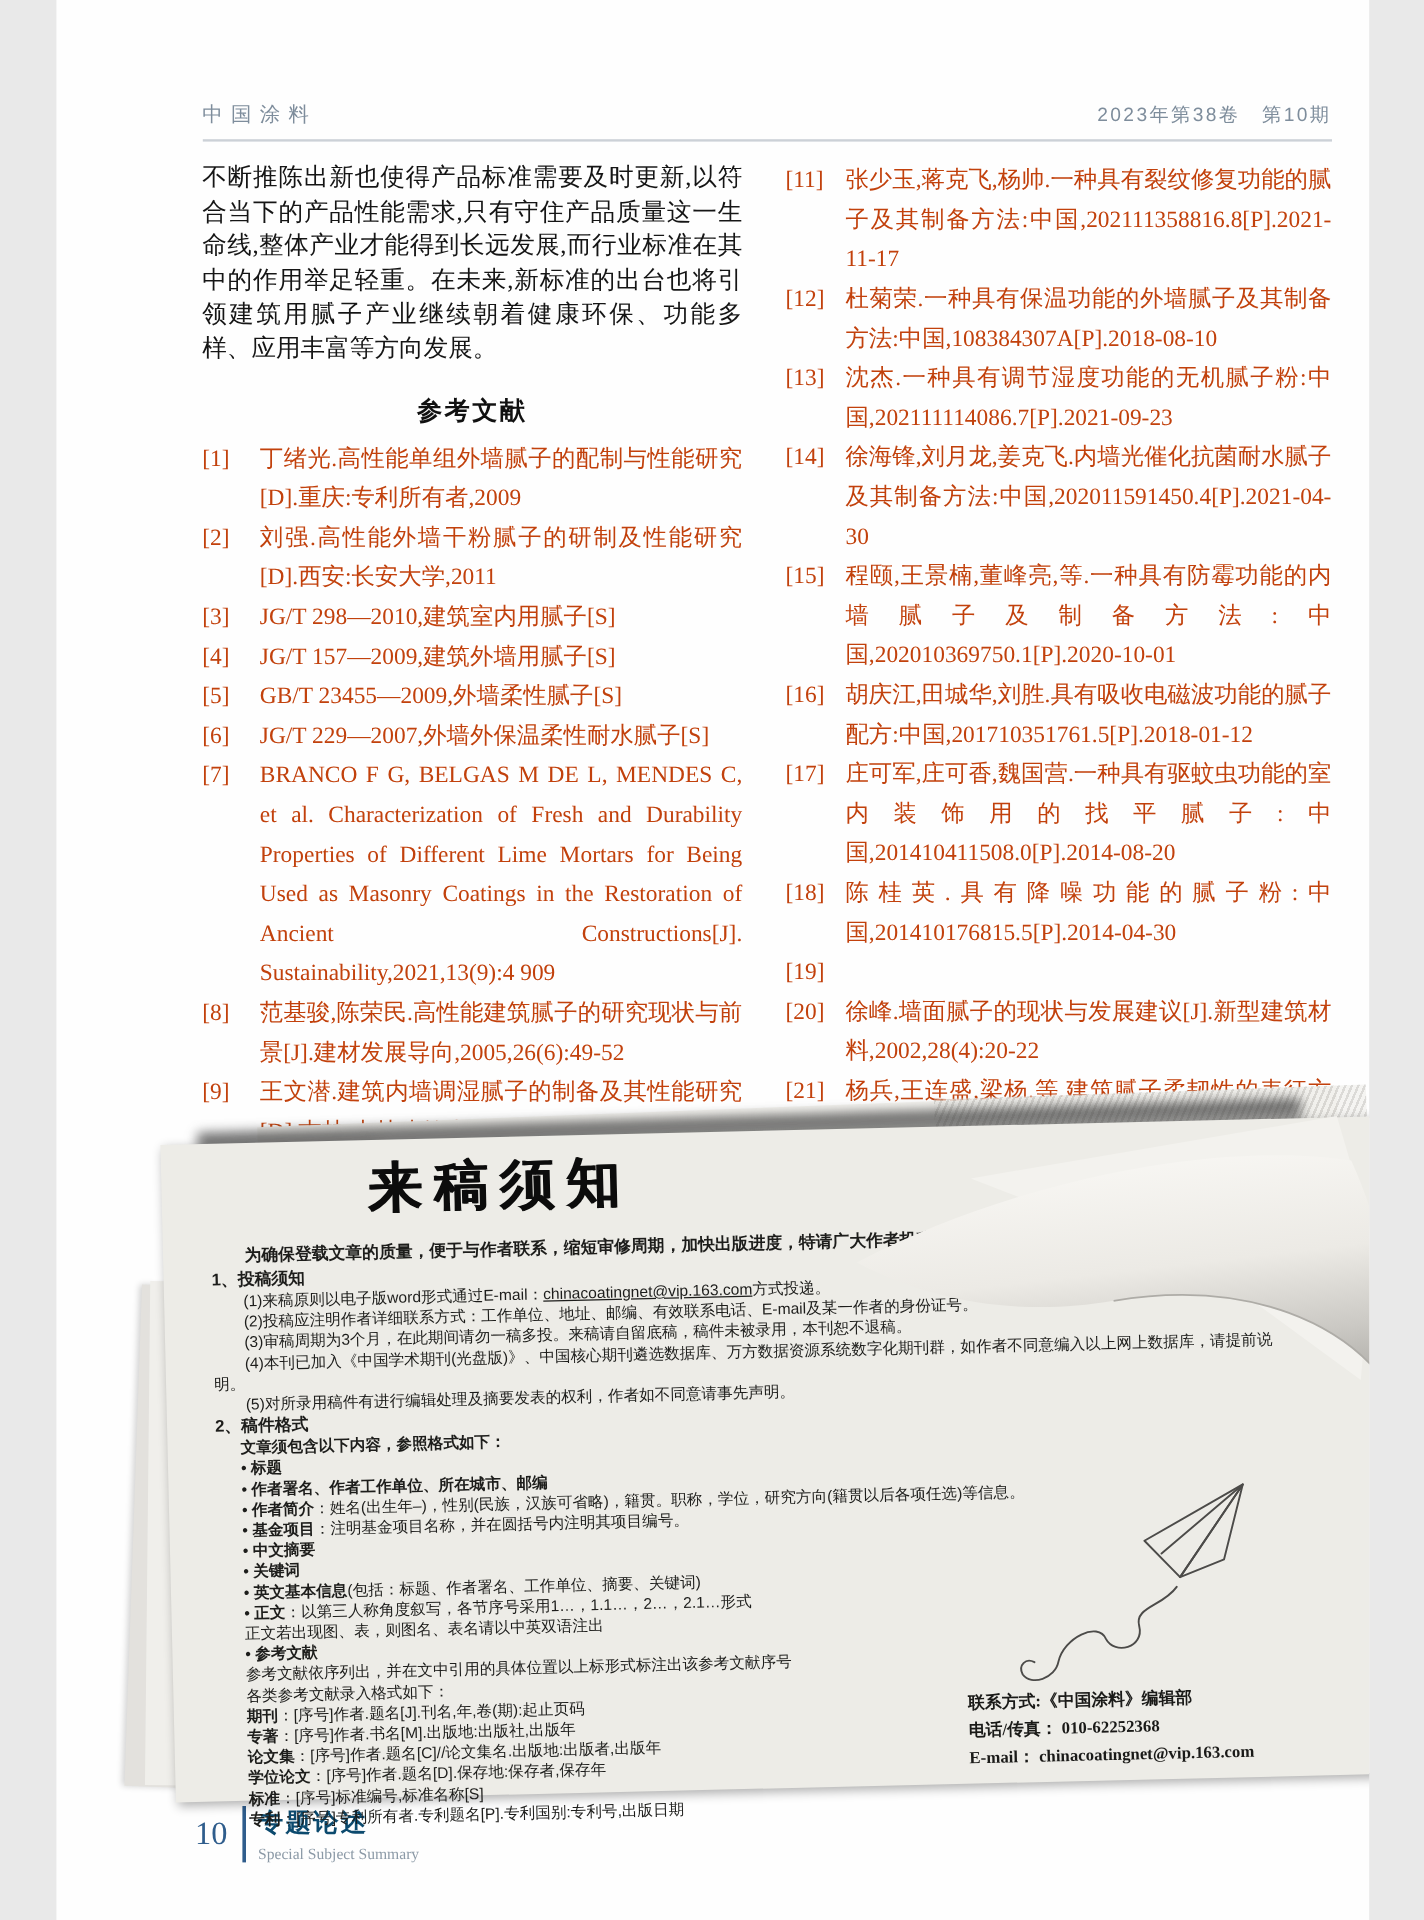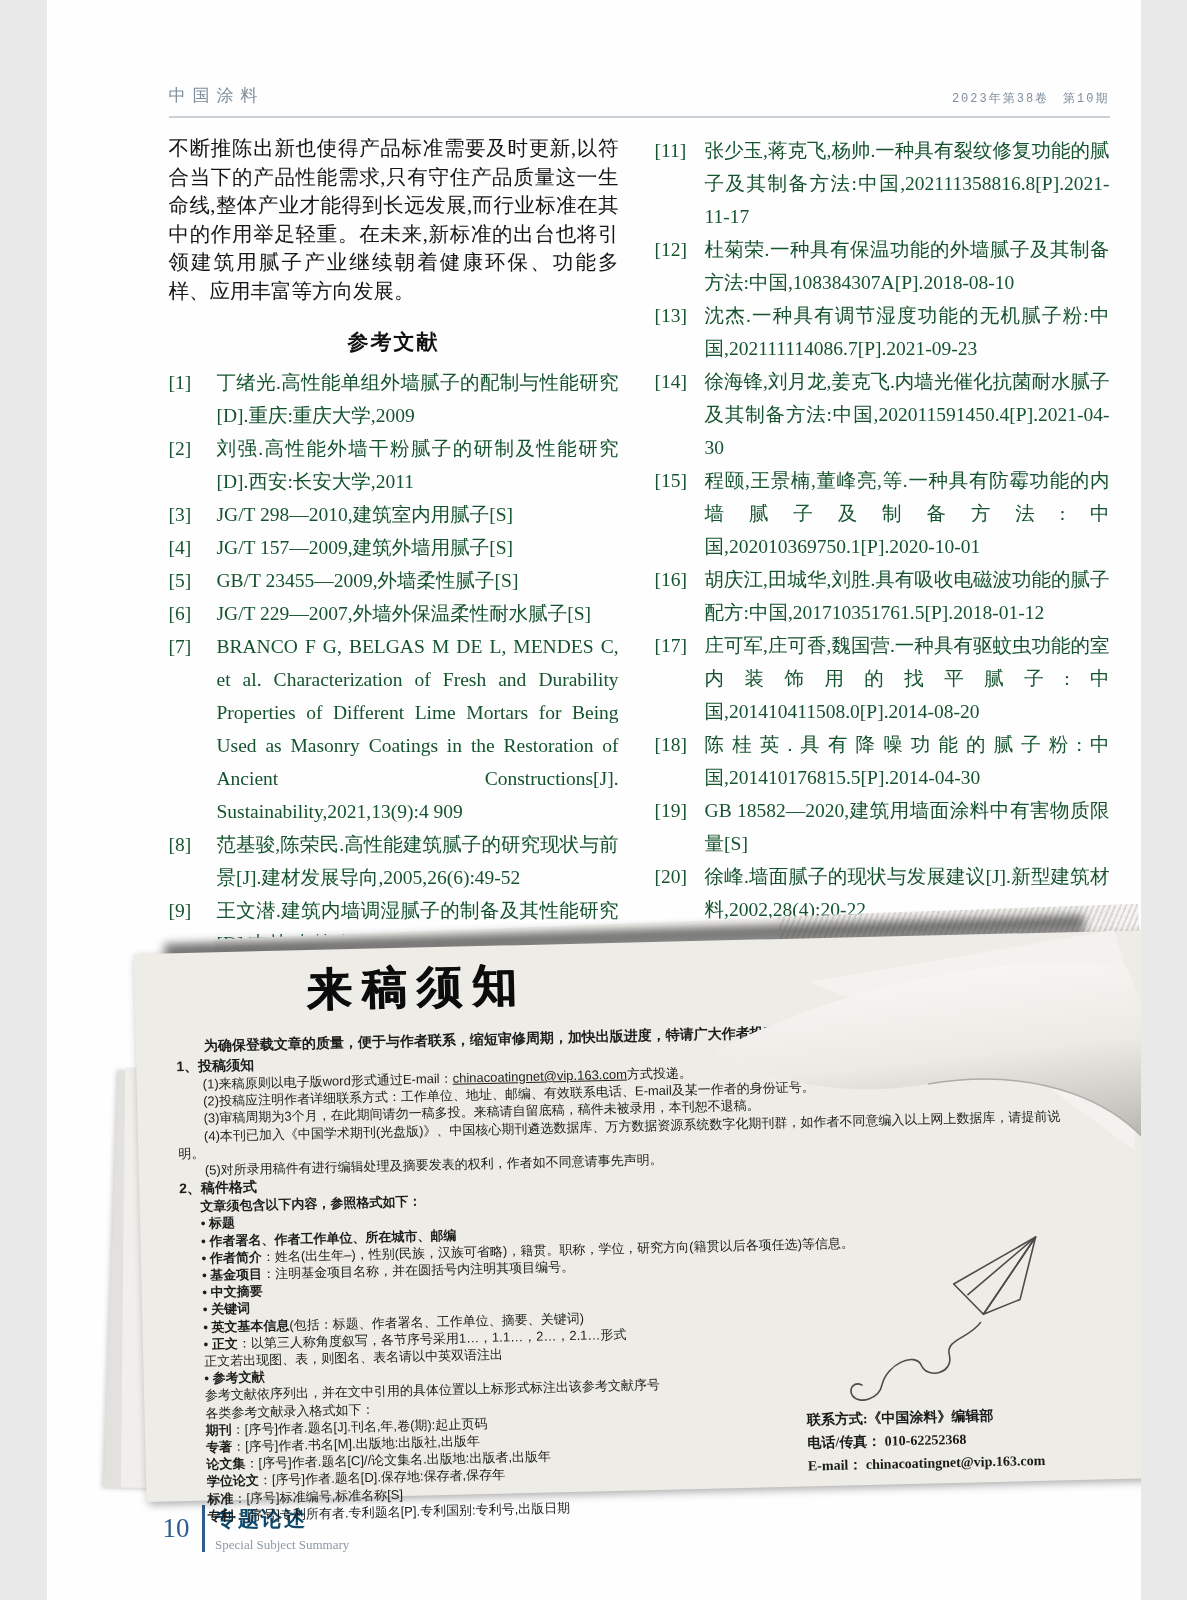--- a/index.html
+++ b/index.html
@@ -3,28 +3,28 @@
 <meta charset="utf-8">
 <style>
   html,body{margin:0;padding:0;background:#e9e9e9;}
   .page{position:relative;width:1094px;height:1600px;background:#fefefe;margin:0 auto;overflow:hidden;
         font-family:"Liberation Serif","DejaVu Serif",serif;color:#111;}
   
   .header{position:absolute;top:84px;left:122px;width:941px;display:flex;justify-content:space-between;
           align-items:flex-end;border-bottom:2px solid #ccd1d7;padding-bottom:9px;
           font-family:"Liberation Sans","DejaVu Sans",sans-serif;color:#7e8d9c;}
   .journal-name{font-size:17px;letter-spacing:7px;}
-  .issue-info{font-size:12px;letter-spacing:2px;font-family:Liberation Mono, monospace;}
+  .issue-info{font-size:16px;letter-spacing:2px;}
   
   .columns{position:absolute;top:134px;left:122px;width:941px;display:flex;gap:36px;}
   .col-left{width:458px;}
   .col-right{width:463px;}
   .closing-par{font-size:20.5px;line-height:28.6px;text-align:justify;color:#151515;}
   .ref-heading{text-align:center;font-weight:bold;font-size:21px;margin:22px 0 10px 0;letter-spacing:2px;}
-  .ref{display:flex;font-size:19.5px;line-height:33px;color:#14532d;}
+  .ref{display:flex;font-size:19.5px;line-height:33px;color:#c2410c;}
   .ref .num{flex:0 0 48px;}
   .col-right .ref .num{flex:0 0 50px;}
   .ref .txt{flex:1;text-align:justify;}
   
   .cc-logo{margin:8px 20px 0 0;text-align:right;font-family:"Liberation Sans","DejaVu Sans",sans-serif;}
   .cc-logo .cn{color:#2a5f94;font-weight:bold;font-size:15px;letter-spacing:3px;}
   .cc-logo .mark{color:#2a5f94;font-size:8px;vertical-align:super;}
   .cc-logo .en{color:#2a5f94;font-size:7.5px;letter-spacing:1.5px;font-weight:bold;margin-top:1px;}
   
   .notice{position:absolute;left:58px;top:922px;width:1074px;height:578px;}
@@ -76,21 +76,21 @@
   </div>
 
   <div class="columns">
     <div class="col-left">
       <div class="closing-par">不断推陈出新也使得产品标准需要及时更新,以符合当下的产品性能需求,只有守住产品质量这一生命线,整体产业才能得到长远发展,而行业标准在其中的作用举足轻重。在未来,新标准的出台也将引领建筑用腻子产业继续朝着健康环保、功能多样、应用丰富等方向发展。</div>
       <div class="ref-heading">参考文献</div>
       <div class="ref-list">
 
           <div class="ref">
             <span class="num">[1]</span>
-            <span class="txt">丁绪光.高性能单组外墙腻子的配制与性能研究[D].重庆:重庆大学,2009</span>
+            <span class="txt">丁绪光.高性能单组外墙腻子的配制与性能研究[D].重庆:专利所有者,2009</span>
           </div>
 
           <div class="ref">
             <span class="num">[2]</span>
             <span class="txt">刘强.高性能外墙干粉腻子的研制及性能研究[D].西安:长安大学,2011</span>
           </div>
 
           <div class="ref">
             <span class="num">[3]</span>
             <span class="txt">JG/T 298—2010,建筑室内用腻子[S]</span>
@@ -171,21 +171,20 @@
             <span class="txt">庄可军,庄可香,魏国营.一种具有驱蚊虫功能的室内装饰用的找平腻子:中国,201410411508.0[P].2014-08-20</span>
           </div>
 
           <div class="ref">
             <span class="num">[18]</span>
             <span class="txt">陈桂英.具有降噪功能的腻子粉:中国,201410176815.5[P].2014-04-30</span>
           </div>
 
           <div class="ref">
             <span class="num">[19]</span>
-            <span class="txt">GB 18582—2020,建筑用墙面涂料中有害物质限量[S]</span>
           </div>
 
           <div class="ref">
             <span class="num">[20]</span>
             <span class="txt">徐峰.墙面腻子的现状与发展建议[J].新型建筑材料,2002,28(4):20-22</span>
           </div>
 
           <div class="ref">
             <span class="num">[21]</span>
             <span class="txt">杨兵,王连盛,梁杨,等.建筑腻子柔韧性的表征方法[J].涂料工业,2023,53(1):59-62,70</span>

